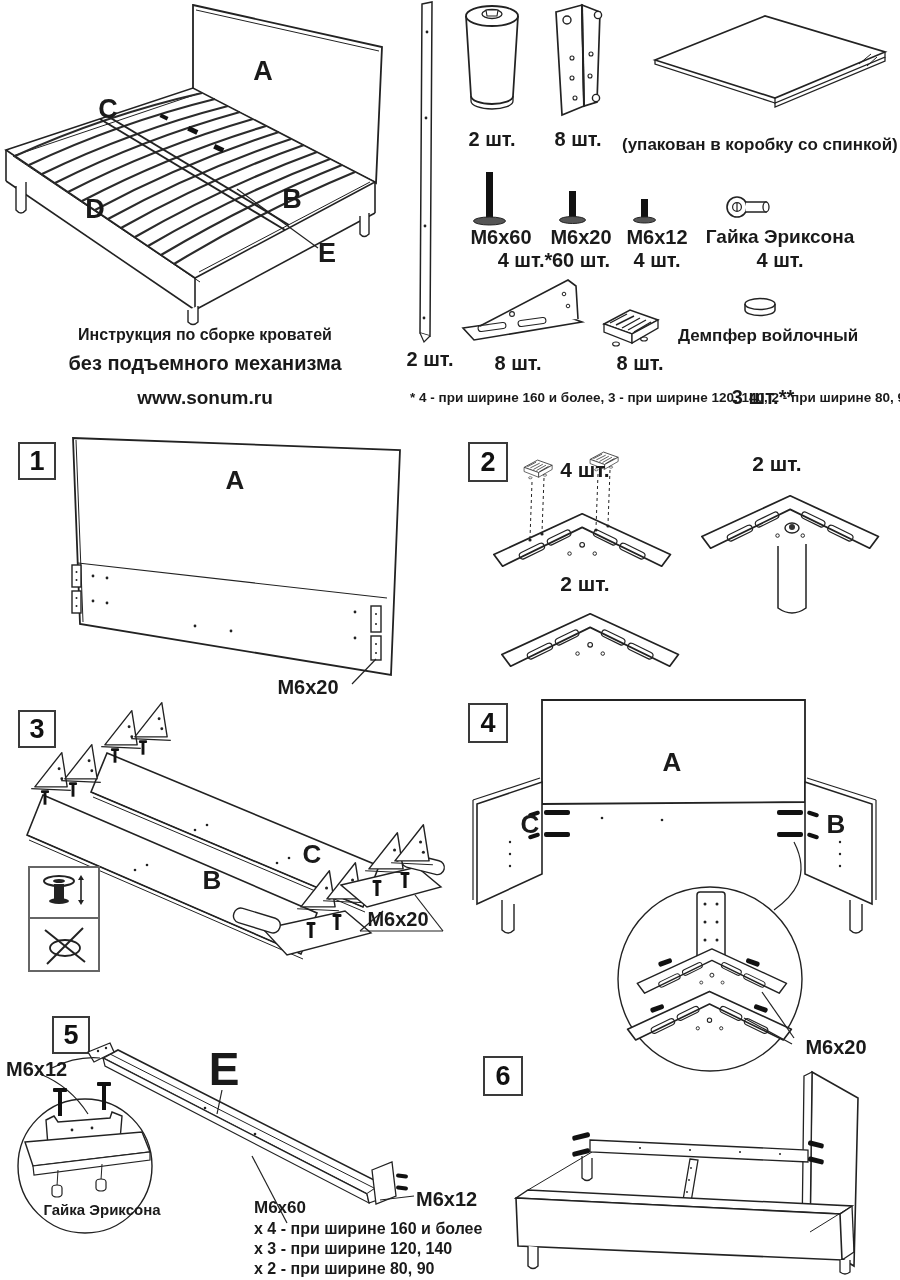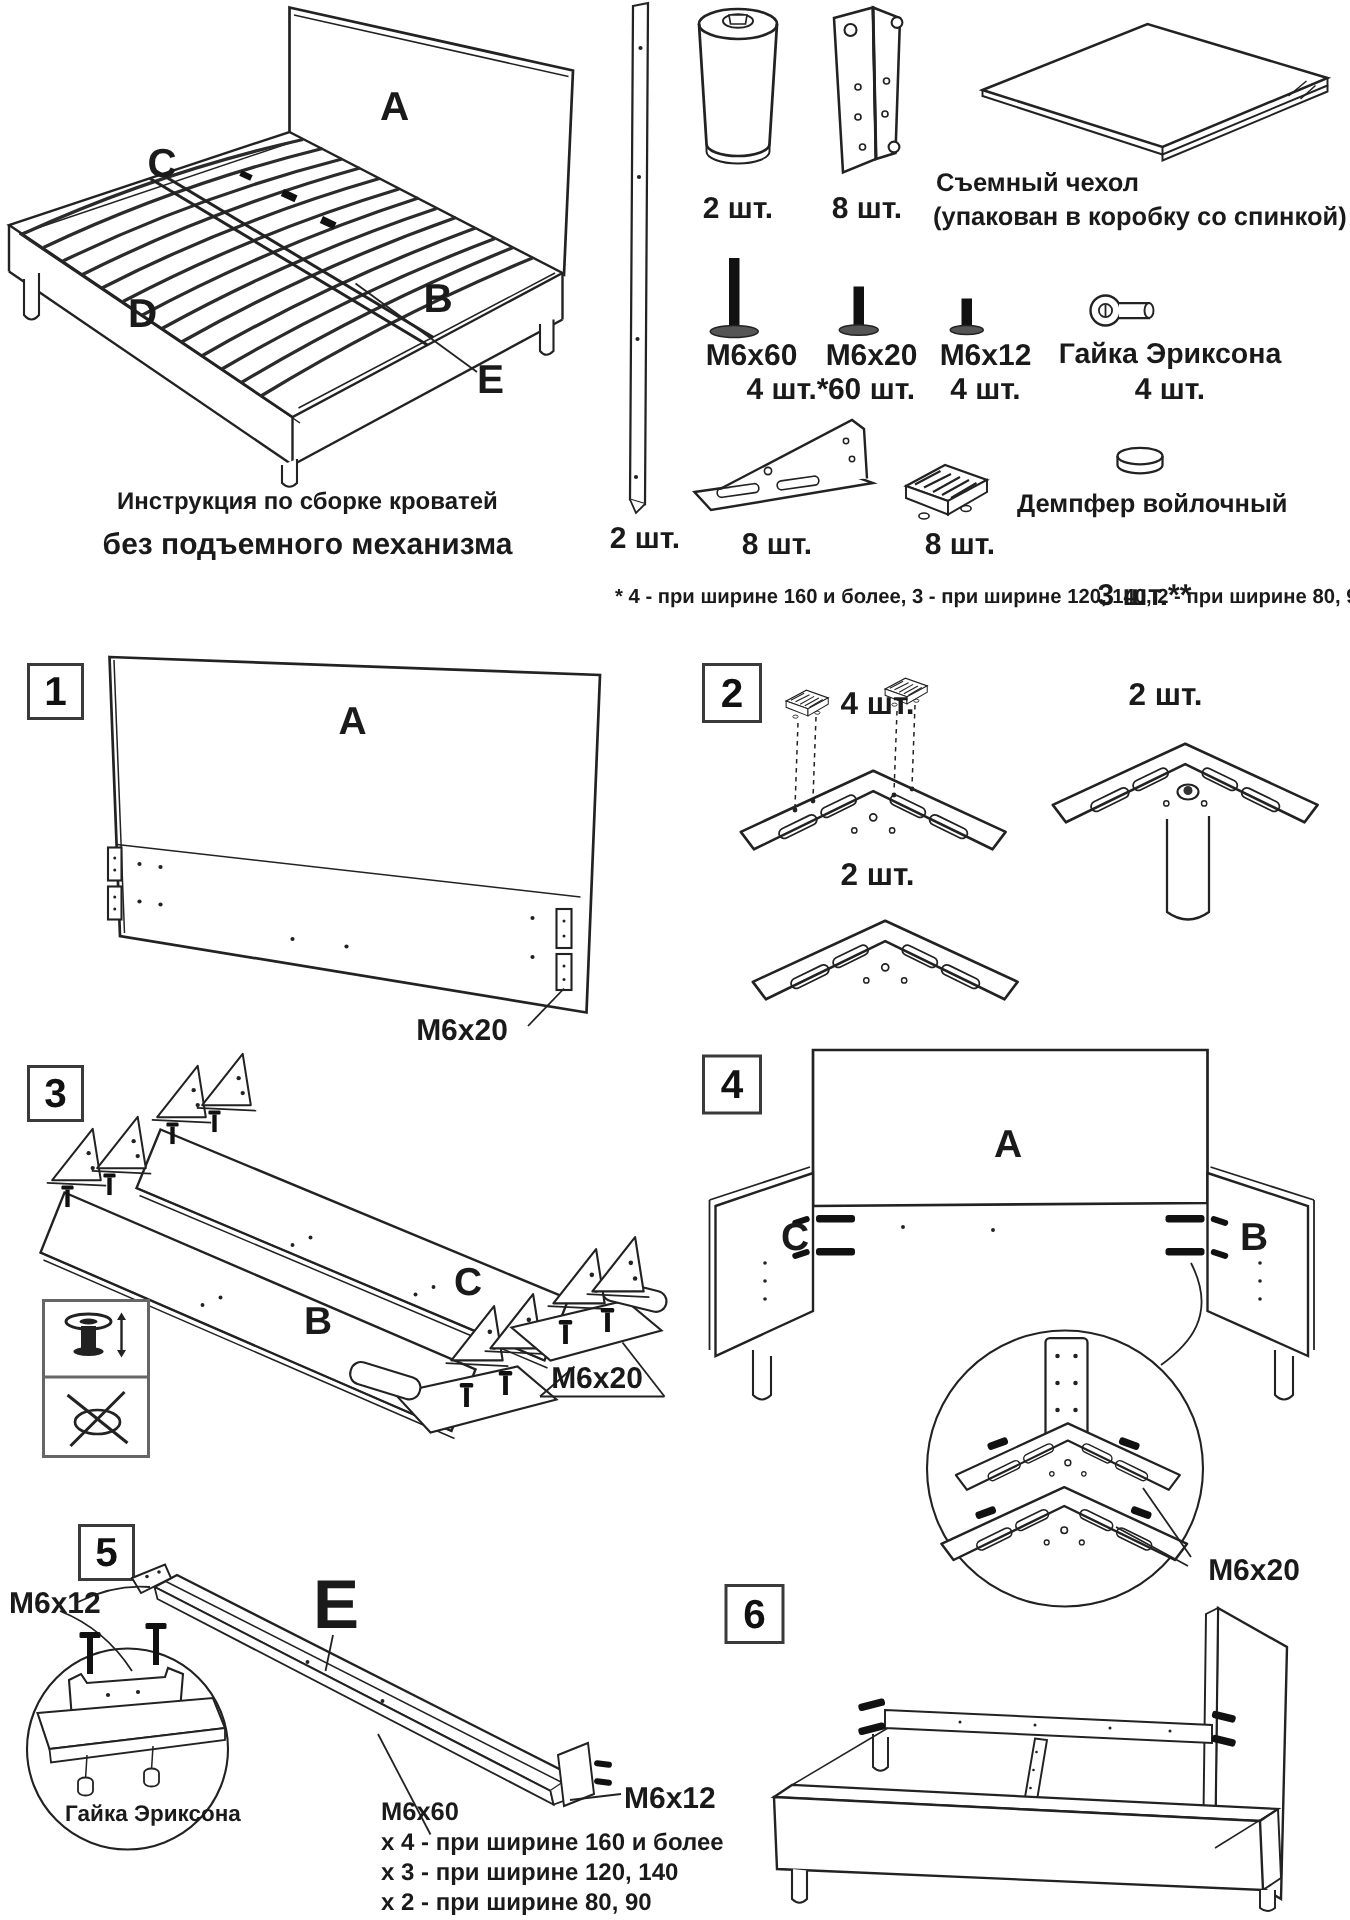--- a/index.html
+++ b/index.html
@@ -114,20 +114,21 @@
   <line x1="318" y1="248" x2="237" y2="189" stroke="#222" stroke-width="1.2"></line>
 </svg>
 <div class="lbl" style="left:243px;top:56px;width:40px;font-size:27px;">A</div>
 <div class="lbl" style="left:88px;top:94px;width:40px;font-size:27px;">C</div>
 <div class="lbl" style="left:75px;top:194px;width:40px;font-size:27px;">D</div>
 <div class="lbl" style="left:272px;top:184px;width:40px;font-size:27px;">B</div>
 <div class="lbl" style="left:307px;top:238px;width:40px;font-size:27px;">E</div>
 
 <div class="lbl" style="left:40px;top:326px;width:330px;font-size:16px;">Инструкция по сборке кроватей</div>
 <div class="lbl" style="left:40px;top:352px;width:330px;font-size:20px;">без подъемного механизма</div>
+<div class="lbl" style="left:40px;top:387px;width:330px;font-size:19px;">www.sonum.ru</div>
 
 <svg class="abs" style="left:408px;top:0" width="40" height="346" viewBox="0 0 40 346">
   <path d="M14,4 L24,2 L22,336 L12,333 L14,4 Z" fill="#fff" stroke="#222" stroke-width="1.5"></path>
   <path d="M12,333 L16,342 L22,336" fill="#fff" stroke="#222" stroke-width="1.2"></path>
   <circle cx="19" cy="32" r="1.4" fill="#222"></circle>
       <circle cx="18" cy="118" r="1.4" fill="#222"></circle>
   <circle cx="17" cy="226" r="1.4" fill="#222"></circle>
       <circle cx="16" cy="318" r="1.4" fill="#222"></circle>
 </svg>
 <div class="lbl" style="left:398px;top:348px;width:64px;font-size:20px;">2 шт.</div>
@@ -159,21 +160,20 @@
 <div class="lbl" style="left:538px;top:128px;width:80px;font-size:20px;">8 шт.</div>
 
 <svg class="abs" style="left:645px;top:8" width="248" height="108" viewBox="0 0 248 108">
   <path d="M10,52 L120,8 L240,44 L130,90 Z" fill="#fff" stroke="#222" stroke-width="1.7"></path>
   <path d="M240,44 l0,5 L130,95 l0,-5" fill="none" stroke="#222" stroke-width="1.3"></path>
   <path d="M240,49 l0,4 L130,99 l0,-4" fill="none" stroke="#222" stroke-width="1.3"></path>
   <path d="M10,52 l0,4 L130,95" fill="none" stroke="#222" stroke-width="1.3"></path>
   <path d="M232,49 l-10,9" stroke="#222" stroke-width="1" fill="none"></path>
   <path d="M226,46 l-12,10" stroke="#222" stroke-width="1" fill="none"></path>
 </svg>
-<div class="lbl left" style="left:624px;top:112px;width:270px;font-size:17px;">Съемный чехол</div>
 <div class="lbl left" style="left:622px;top:135px;width:276px;font-size:17px;">(упакован в коробку со спинкой)</div>
 
 <svg class="abs" style="left:468px;top:170" width="44" height="60" viewBox="0 0 44 60">
   <rect x="18" y="2" width="7" height="46" fill="#111"></rect>
   <ellipse cx="21.5" cy="51" rx="16" ry="4" fill="#555" stroke="#222" stroke-width="1"></ellipse>
 </svg>
 <div class="lbl" style="left:456px;top:226px;width:90px;font-size:20px;">М6х60</div>
 <div class="lbl" style="left:480px;top:249px;width:90px;font-size:20px;">4 шт.*</div>
 
 <svg class="abs" style="left:552px;top:188" width="44" height="42" viewBox="0 0 44 42">

